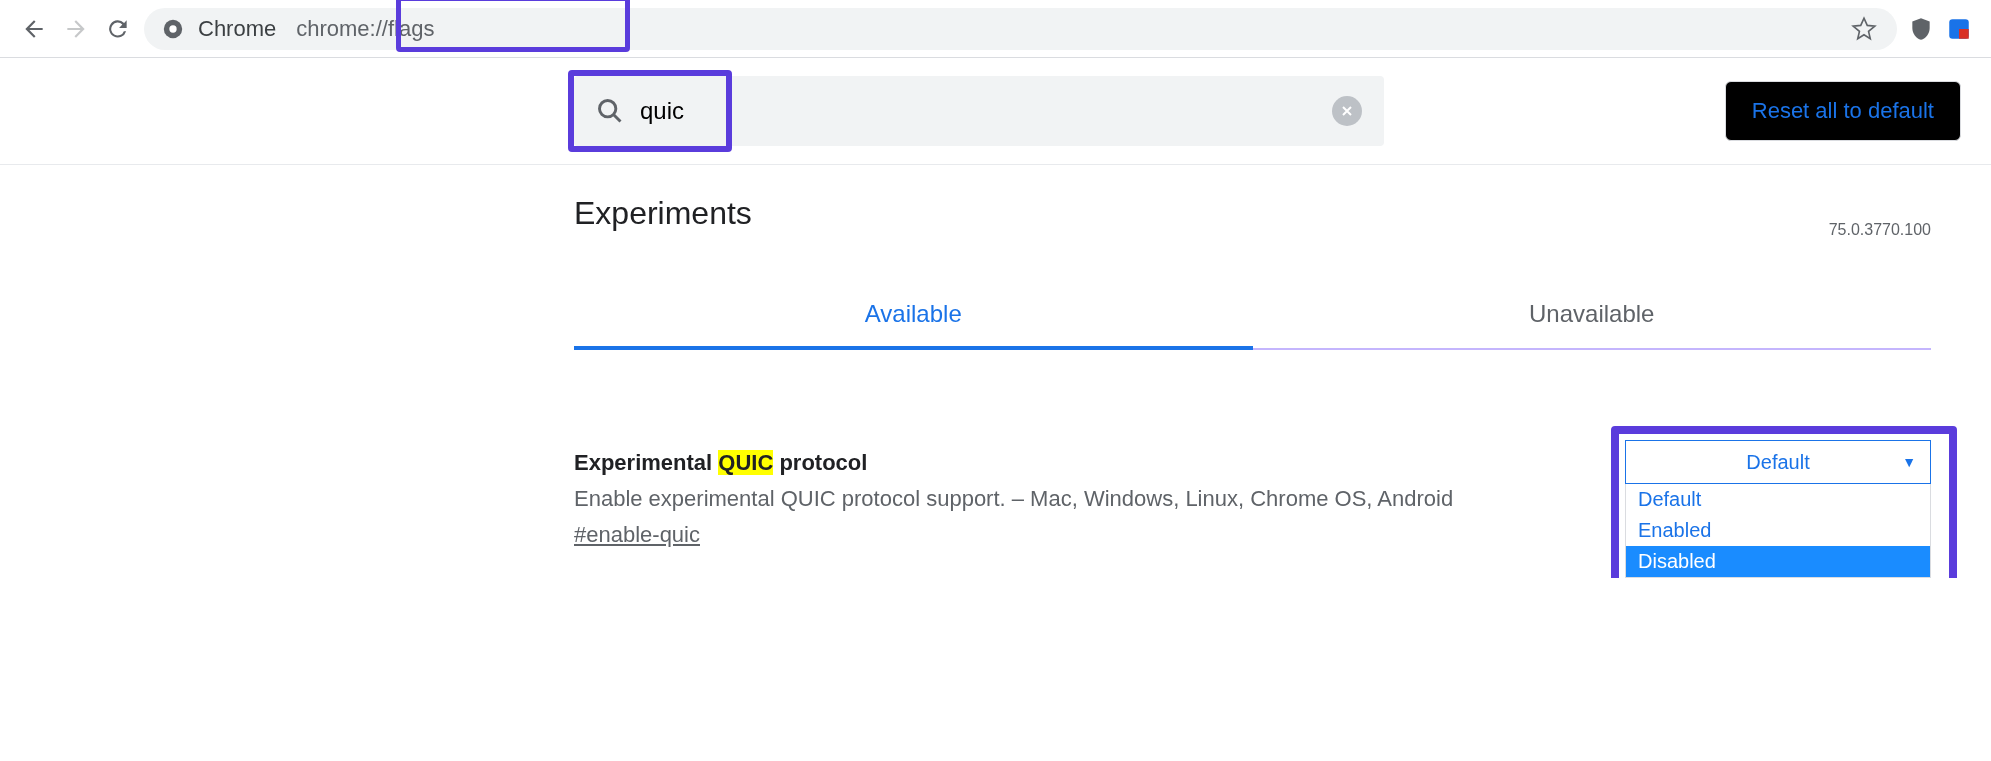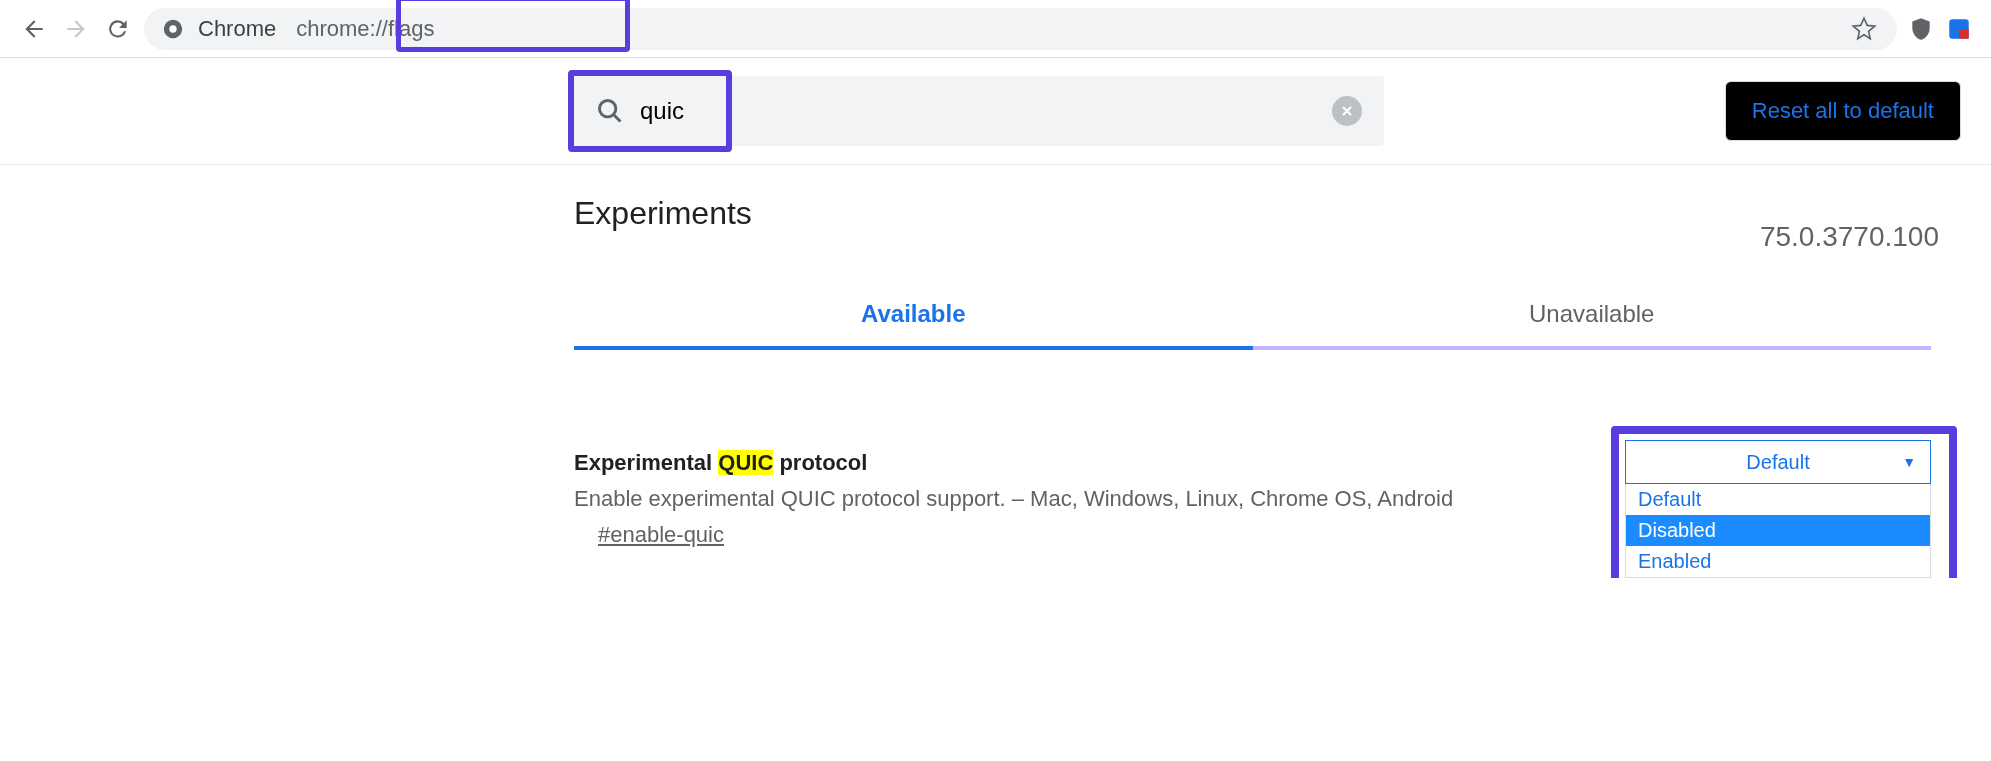--- a/index.html
+++ b/index.html
@@ -39,32 +39,32 @@
 .search-clear { width:30px; height:30px; border-radius:50%; background:#bdc1c6; display:flex; align-items:center; justify-content:center; }
 .search-hl { position:absolute; left:-6px; top:-6px; width:164px; height:82px; border:6px solid #5a3cdc; border-radius:4px; pointer-events:none; }
 .reset-btn {
   margin-left:auto; border:1px solid #dadce0; border-radius:6px; padding:16px 26px;
   color:#1a73e8; font-size:22px; background:#000000; cursor:pointer;
 }
 
 
 .main { padding: 30px 60px 0 574px; position:relative; }
 .h1 { font-size:32px; color:#202124; margin-bottom: 10px; }
-.version { position:absolute; right:52px; top:56px; color:#5f6368; font-size:28px; }
+.version { position:absolute; right:60px; top:56px; color:#5f6368; font-size:16px; }
 
 .tabs { display:flex; margin-top: 50px; }
-.tab { flex:1; text-align:center; padding: 18px 0; font-size:24px; cursor:pointer; border-bottom: 4px solid #c4b5fd; color:#5f6368;}
-.tab.active { color:#1a73e8; border-bottom: 4px solid #1a73e8; font-weight: bold; }
+.tab { flex:1; text-align:center; padding: 18px 0; font-size:24px; cursor:pointer; border-bottom: 2px solid #c4b5fd; color:#5f6368;}
+.tab.active { color:#1a73e8; border-bottom: 4px solid #1a73e8; }
 
 .flag-row { display:flex; margin-top: 70px; align-items: center; }
 .flag-text { flex:1; }
 .flag-title { font-size:22px; color:#202124; font-weight:700; }
 .flag-title .hl { background:#ffff00; }
 .flag-desc { font-size:22px; color:#5f6368; margin-top:10px; }
-.flag-tag { font-size:22px; color:#5f6368; text-decoration:underline; margin-top:10px; display:inline-block;margin-left:24px;}
+.flag-tag { font-size:22px; color:#5f6368; text-decoration:underline; margin-top:10px; display:inline-block;}
 
 .dropdown-wrap { position:relative; margin-left: 56px; margin-top: 20px;}
 .dropdown-hl { position:absolute; left:-14px; top:-14px; width:346px; height:184px; border:8px solid #5a3cdc; border-radius:4px; pointer-events:none;}
 .dropdown-btn {
   width:306px; height:44px; border:1px solid #1a73e8; background:#fff;
   display:flex; align-items:center; justify-content:center; color:#1a73e8; font-size:20px;
   position:relative; cursor:pointer;
 }
 .dropdown-btn .arrow { position:absolute; right:14px; color:#1a73e8; font-size:14px;}
 .dropdown-list { width:306px; border:1px solid #dadce0; border-top:none; background:#fff;}
@@ -153,20 +153,20 @@
         <div class="flag-desc">Enable experimental QUIC protocol support. – Mac, Windows, Linux, Chrome OS, Android</div>
         <a class="flag-tag">#enable-quic</a>
       </div>
       <div class="dropdown-wrap">
         <div class="dropdown-btn">
           <span>Default</span>
           <span class="arrow">▼</span>
         </div>
         <div class="dropdown-list">
           <div class="dropdown-item">Default</div>
+          <div class="dropdown-item">Enabled</div>
           <div class="dropdown-item sel">Disabled</div>
-          <div class="dropdown-item">Enabled</div>
         </div>
         <div class="dropdown-hl"></div>
       </div>
     </div>
   </div>
 </div>
 
 </body></html>

